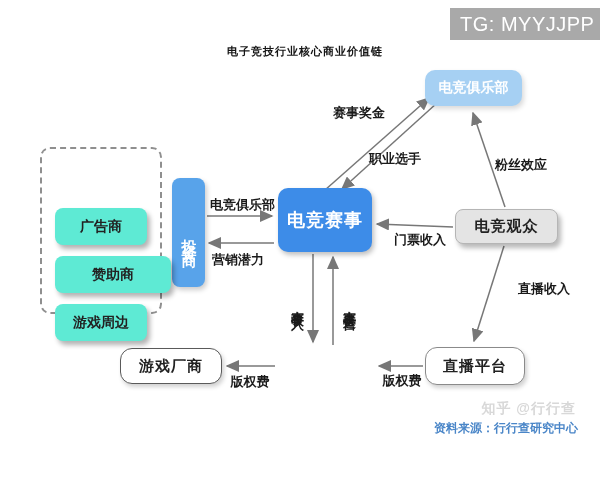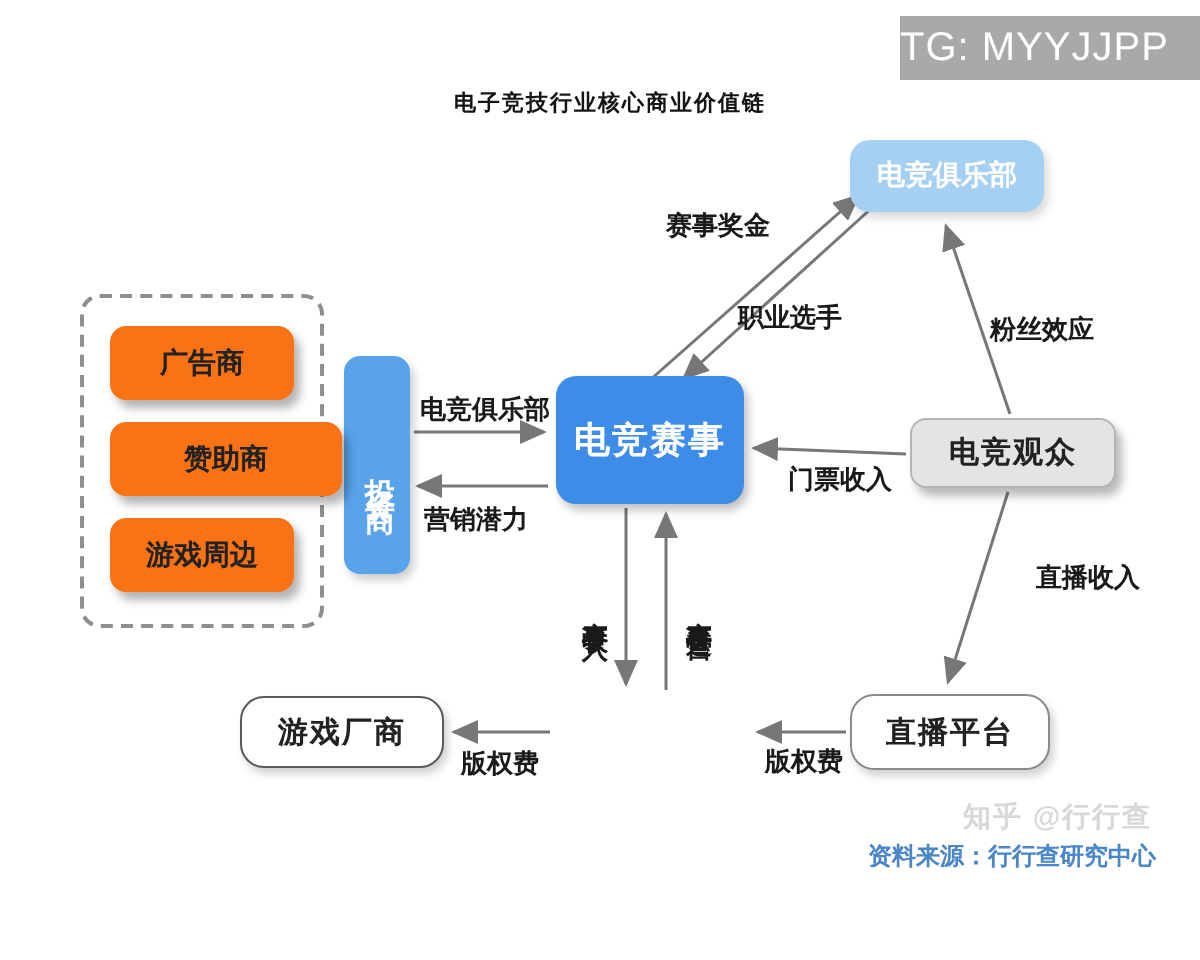--- a/index.html
+++ b/index.html
@@ -5,38 +5,38 @@
   * { margin:0; padding:0; box-sizing:border-box; }
   html,body { background:#fff; }
   #stage {
     position:relative; width:600px; height:480px; background:#ffffff;
     font-family:"Liberation Sans","DejaVu Sans",sans-serif; overflow:hidden;
   }
   .badge {
     position:absolute; background:#a9a9a9; color:#fff;
     display:flex; align-items:center; font-size:20px; letter-spacing:0.5px;
   }
-  #tg-badge { left:450px; top:8px; width:150px; height:32px; }
+  #tg-badge { left:450px; top:8px; width:150px; height:32px; padding-left:10px; }
   #site-badge { left:0; top:439px; width:227px; height:31px; padding-left:12px; }
   #diagram-title {
     position:absolute; left:150px; top:44px; width:310px; text-align:center;
     font-size:11px; font-weight:bold; color:#141414; letter-spacing:1px;
   }
   .node {
     position:absolute; z-index:2; display:flex; align-items:center; justify-content:center;
     font-weight:bold; text-align:center;
   }
   .blue-strong { background:#3d8ce8; color:#fff; border-radius:10px;
     box-shadow:2px 3px 5px rgba(0,0,0,0.25); }
   .blue-light { background:#8ec3f0; color:#fff; border-radius:10px;
     box-shadow:2px 3px 5px rgba(0,0,0,0.18); }
   .blue-pale { background:#a6d0f3; color:#fff; border-radius:10px;
     box-shadow:2px 3px 5px rgba(0,0,0,0.15); }
-  .gray-node { background:#f97316; color:#222; border-radius:8px;
-    box-shadow:3px 4px 5px rgba(0,0,0,0.3); }
+  .gray-node { background:#5eead4; color:#222; border-radius:8px;
+    box-shadow:3px 4px 5px rgba(0,0,0,0.3);margin-top:45px; }
   .white-node { background:#fff; color:#222; border-radius:12px;
     box-shadow:2px 3px 4px rgba(0,0,0,0.18); }
   #node-club { left:425px; top:70px; width:97px; height:36px; font-size:14px; }
   #node-event { left:278px; top:188px; width:94px; height:64px; font-size:18px; letter-spacing:1px; }
   #node-audience { left:455px; top:209px; width:103px; height:35px; font-size:15px;
     background:#e4e4e4; color:#222; border:1px solid #b5b5b5; border-radius:8px;
     box-shadow:3px 4px 5px rgba(0,0,0,0.28); letter-spacing:1px; }
   #node-investor { left:172px; top:178px; width:33px; height:109px; font-size:15px;
     background:#58a3ea; color:#fff; border-radius:8px; box-shadow:2px 3px 5px rgba(0,0,0,0.2);
     writing-mode:vertical-rl; letter-spacing:6px; padding-top:6px; }

